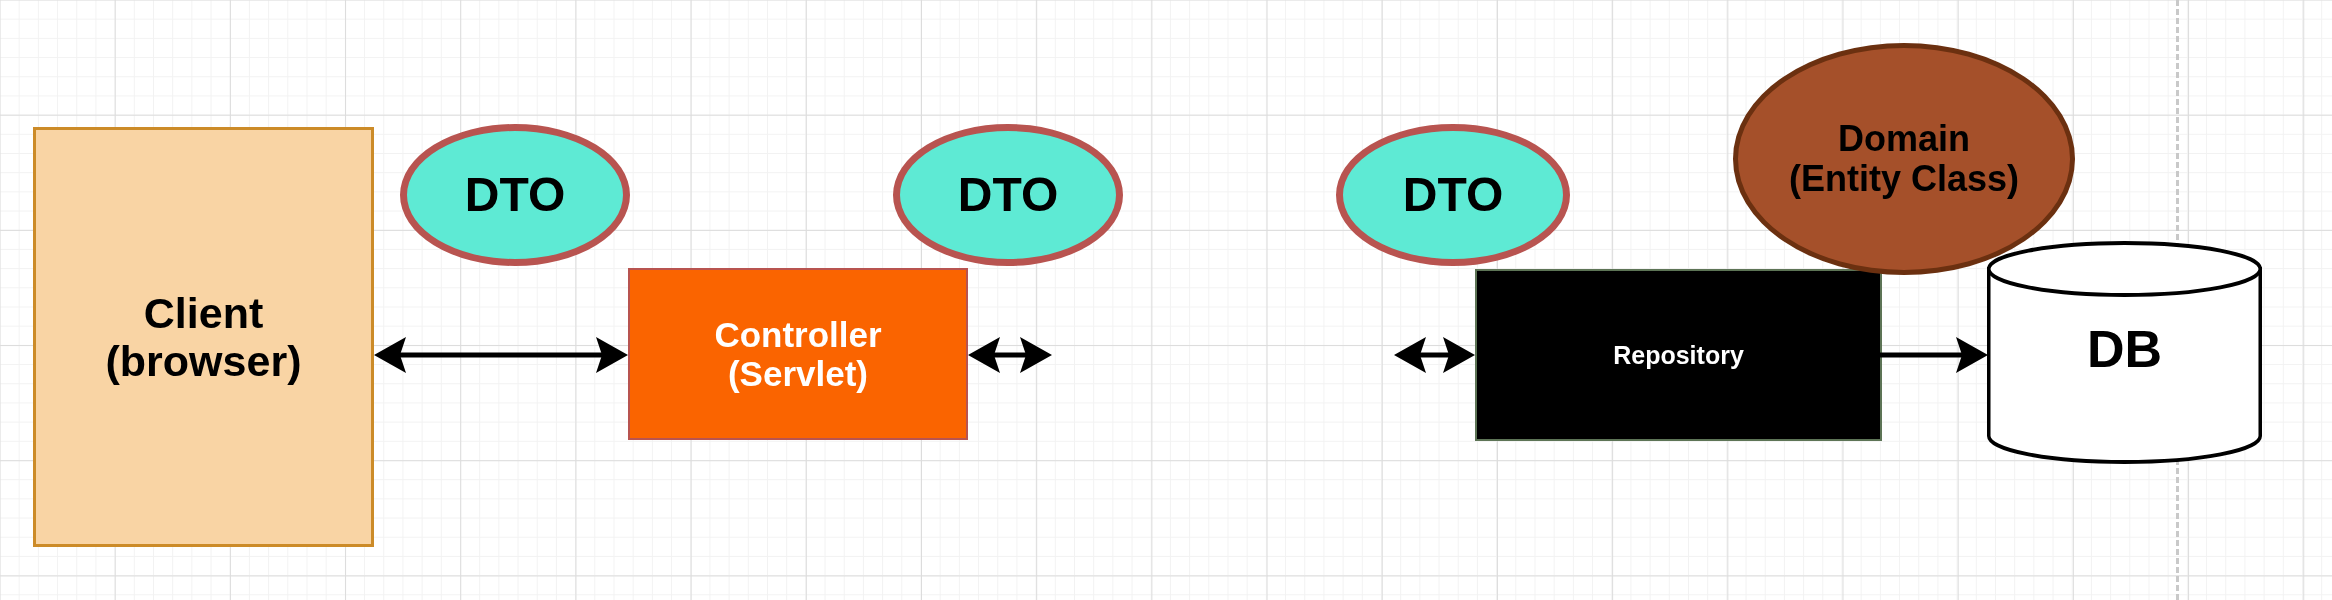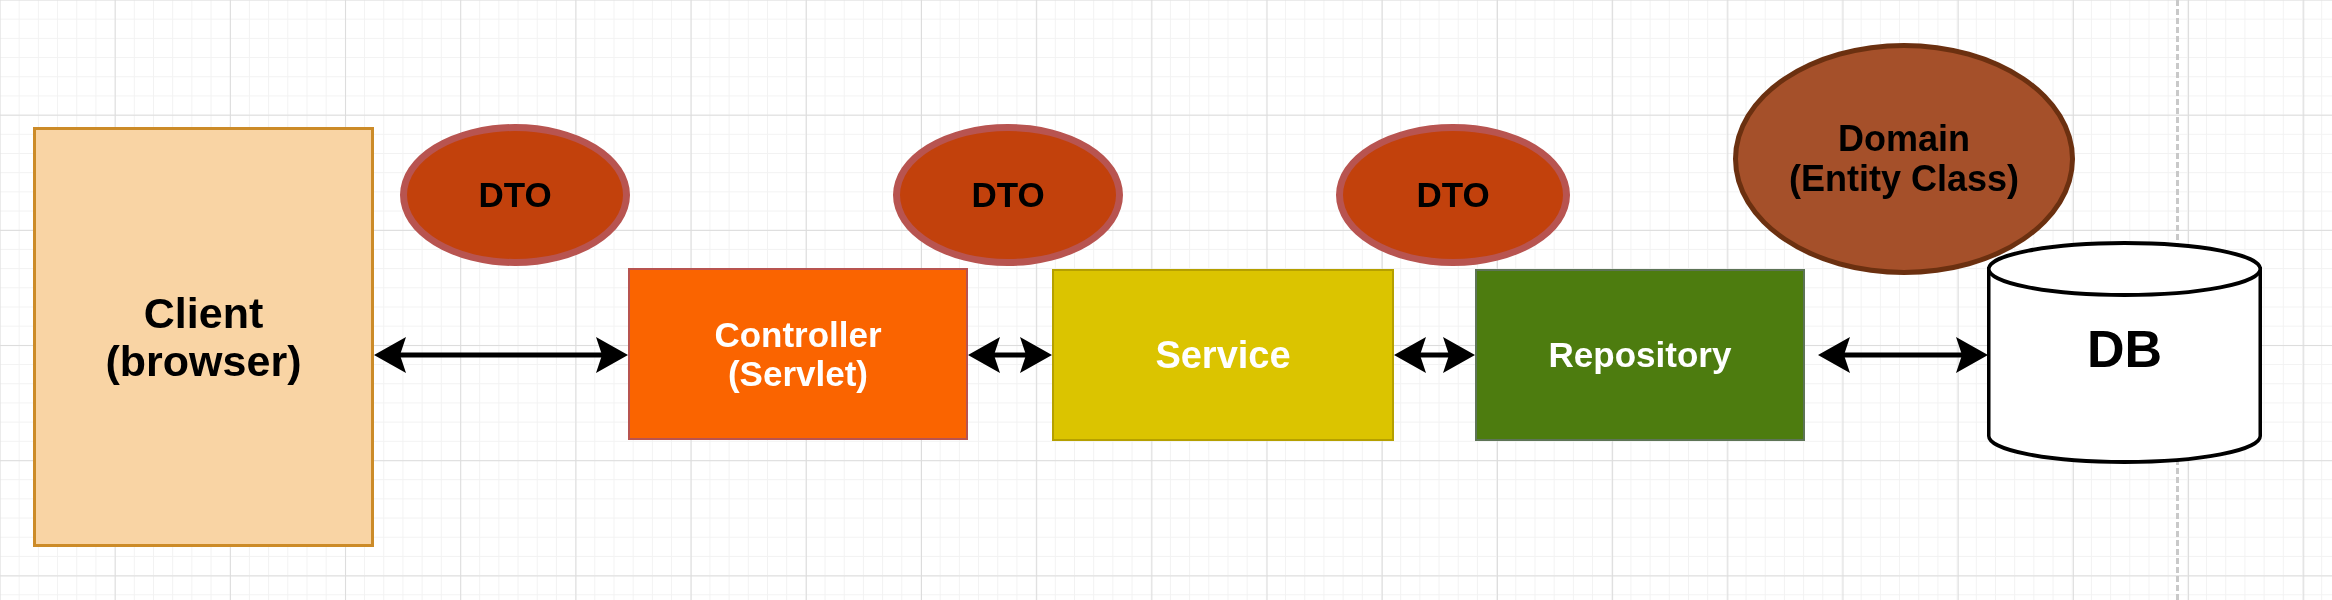--- a/index.html
+++ b/index.html
@@ -79,32 +79,32 @@
     font-size: 35px;
   }
   #service-box {
     left: 1052px; top: 269px; width: 342px; height: 172px;
     background: #dbc400;
     border: 2px solid #b5a000;
     color: #ffffff;
     font-size: 38px;
   }
   #repository-box {
-    left: 1475px; top: 269px; width: 330px; height: 172px;
-    background: #4d7c0f;
+    left: 1475px; top: 269px; width: 407px; height: 172px;
+    background: #000000;
     border: 2px solid #5d7456;
     color: #ffffff;
-    font-size: 35px;
+    font-size: 25px;
   }
 
   .dto-ellipse {
-    background: #c2410c;
+    background: #5eead4;
     border: 7px solid #b85450;
     color: #000000;
-    font-size: 35px;
+    font-size: 48px;
   }
   #dto-1 { left: 400px; top: 124px; width: 230px; height: 142px; }
   #dto-2 { left: 893px; top: 124px; width: 230px; height: 142px; }
   #dto-3 { left: 1336px; top: 124px; width: 234px; height: 142px; }
 
   #domain-ellipse {
     left: 1733px; top: 43px; width: 342px; height: 232px;
     background: #a5502a;
     border: 5px solid #6b3010;
     color: #000000;
@@ -148,21 +148,20 @@
   <div id="grid-minor"></div>
   <div id="grid-major"></div>
   <div id="page-break-guide"></div>
 
   <div class="node rect" id="client-box">Client
 (browser)</div>
 
   <div class="node rect" id="controller-box">Controller
 (Servlet)</div>
 
-  <div class="node rect" id="service-box">Service</div>
 
   <div class="node rect" id="repository-box">Repository</div>
 
   <div class="node ellipse dto-ellipse" id="dto-1">DTO</div>
 
   <div class="node ellipse dto-ellipse" id="dto-2">DTO</div>
 
   <div class="node ellipse dto-ellipse" id="dto-3">DTO</div>
 
   <div class="node ellipse" id="domain-ellipse">Domain

